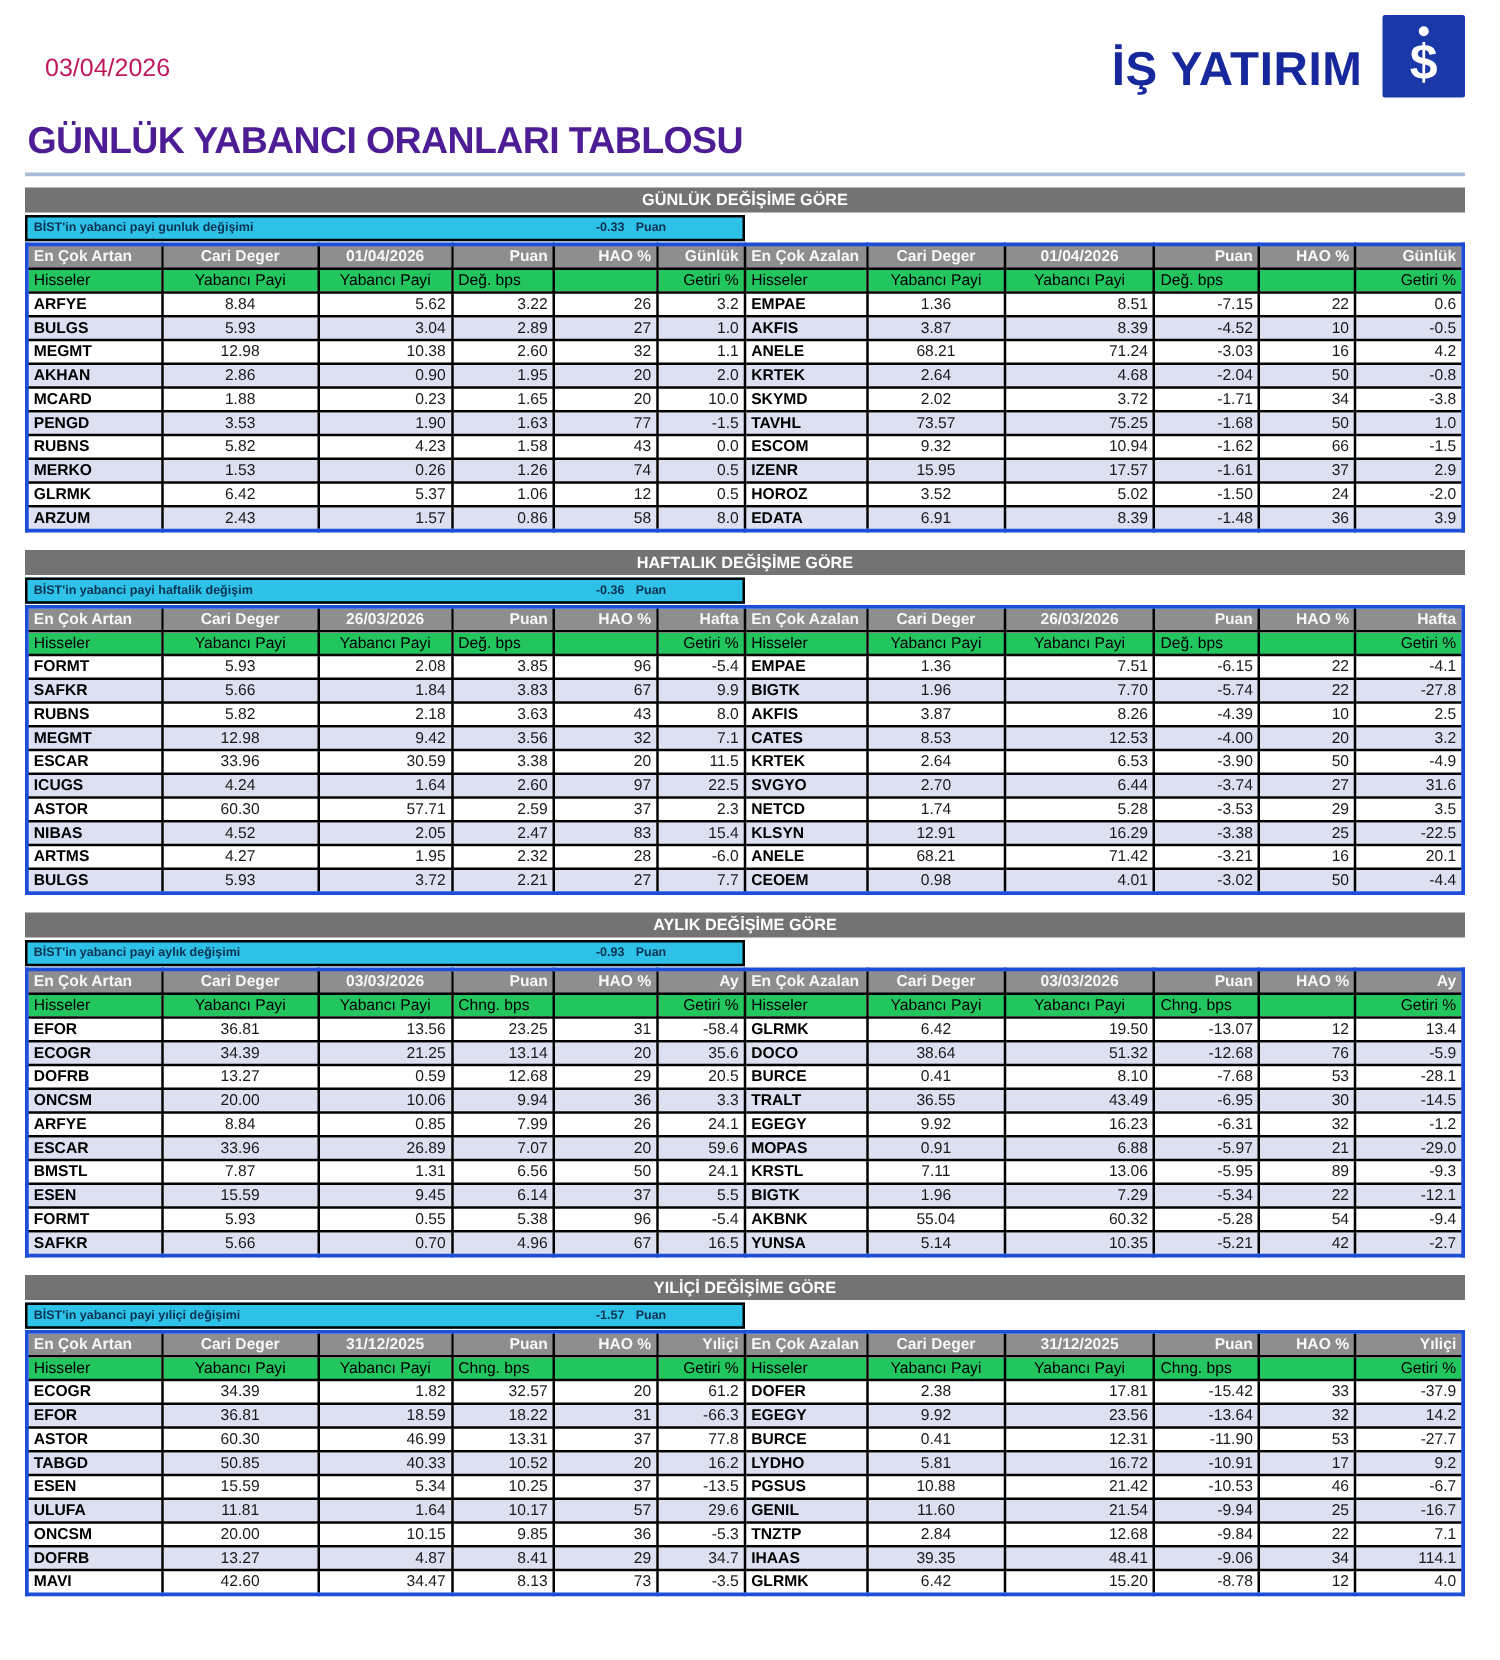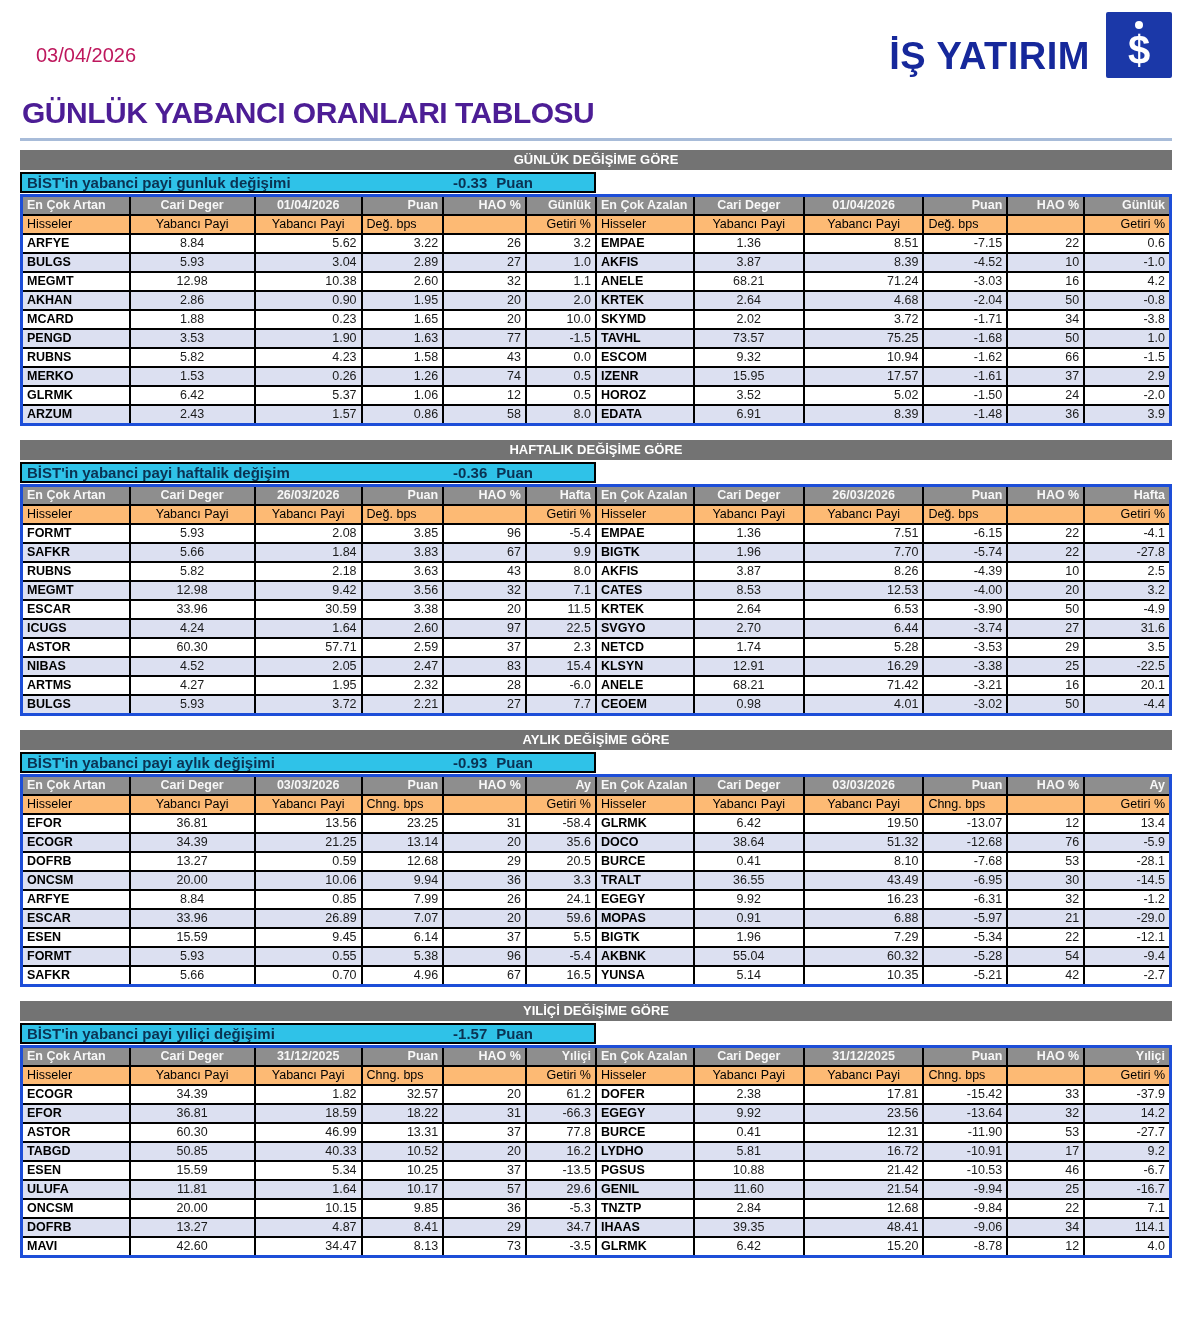--- a/index.html
+++ b/index.html
@@ -17,31 +17,31 @@
   .logo-glyph{color:#fff;font-size:40px;line-height:40px;font-weight:700;}
   .main-title{font-size:30px;font-weight:800;letter-spacing:-0.5px;color:#4c1d95;margin:0 0 8px 2px;}
   .rule{height:3px;background:#A8BCD9;margin-bottom:9px;}
 
   
   .section{margin-bottom:14px;}
   .bar{background:#737373;color:#fff;text-align:center;font-weight:700;font-size:13px;
        height:20px;line-height:20px;}
   .subrow{display:flex;margin-top:2px;height:21px;}
   .subband{width:50%;box-sizing:border-box;background:#2FC2E8;border:2px solid #000;
-           display:flex;align-items:center;font-weight:700;color:#0A3252;font-size:15px;padding:0 5px;}
+           display:flex;align-items:center;font-weight:700;color:#0A3252;font-size:10px;padding:0 5px;}
   .sub-label{flex:1;}
   .sub-value{text-align:right;}
   .sub-unit{margin-left:9px;margin-right:56px;}
 
   table.grid{width:100%;border-collapse:collapse;table-layout:fixed;margin-top:1px;
              border:3px solid #1d4ed8;}
   .grid th,.grid td{border:2px solid #000;padding:0 4px;height:17px;line-height:17px;
                     font-size:12.5px;overflow:hidden;white-space:nowrap;}
   tr.h1 th{background:#8E8E8E;color:#F7F7F7;font-weight:700;}
-  tr.h2 th{background:#fdba74;color:#000;font-weight:400;}
+  tr.h2 th{background:#22c55e;color:#000;font-weight:400;}
   .grid tbody tr:nth-child(even) td{background:#DCE0F1;}
   .grid td{color:#1a1a1a;}
   td.name{font-weight:700;color:#000;}
   .l{text-align:left}.c{text-align:center}.r{text-align:right}
 
   col.w0{width:9.4%} col.w1{width:10.9%} col.w2{width:9.3%} col.w3{width:7.1%}
   col.w4{width:7.2%} col.w5{width:6.1%} col.w6{width:8.5%} col.w7{width:9.6%}
   col.w8{width:10.4%} col.w9{width:7.3%} col.w10{width:6.7%} col.w11{width:7.5%}
 </style>
 </head>
@@ -138,21 +138,21 @@
               <td class="c">5.93</td>
               <td class="r">3.04</td>
               <td class="r">2.89</td>
               <td class="r">27</td>
               <td class="r">1.0</td>
               <td class="l name">AKFIS</td>
               <td class="c">3.87</td>
               <td class="r">8.39</td>
               <td class="r">-4.52</td>
               <td class="r">10</td>
-              <td class="r">-1.0</td>
+              <td class="r">-0.5</td>
             </tr>
             <tr>
               <td class="l name">MEGMT</td>
               <td class="c">12.98</td>
               <td class="r">10.38</td>
               <td class="r">2.60</td>
               <td class="r">32</td>
               <td class="r">1.1</td>
               <td class="l name">ANELE</td>
               <td class="c">68.21</td>
@@ -595,20 +595,34 @@
               <td class="r">20</td>
               <td class="r">59.6</td>
               <td class="l name">MOPAS</td>
               <td class="c">0.91</td>
               <td class="r">6.88</td>
               <td class="r">-5.97</td>
               <td class="r">21</td>
               <td class="r">-29.0</td>
             </tr>
             <tr>
+              <td class="l name">BMSTL</td>
+              <td class="c">7.87</td>
+              <td class="r">1.31</td>
+              <td class="r">6.56</td>
+              <td class="r">50</td>
+              <td class="r">24.1</td>
+              <td class="l name">KRSTL</td>
+              <td class="c">7.11</td>
+              <td class="r">13.06</td>
+              <td class="r">-5.95</td>
+              <td class="r">89</td>
+              <td class="r">-9.3</td>
+            </tr>
+            <tr>
               <td class="l name">ESEN</td>
               <td class="c">15.59</td>
               <td class="r">9.45</td>
               <td class="r">6.14</td>
               <td class="r">37</td>
               <td class="r">5.5</td>
               <td class="l name">BIGTK</td>
               <td class="c">1.96</td>
               <td class="r">7.29</td>
               <td class="r">-5.34</td>

